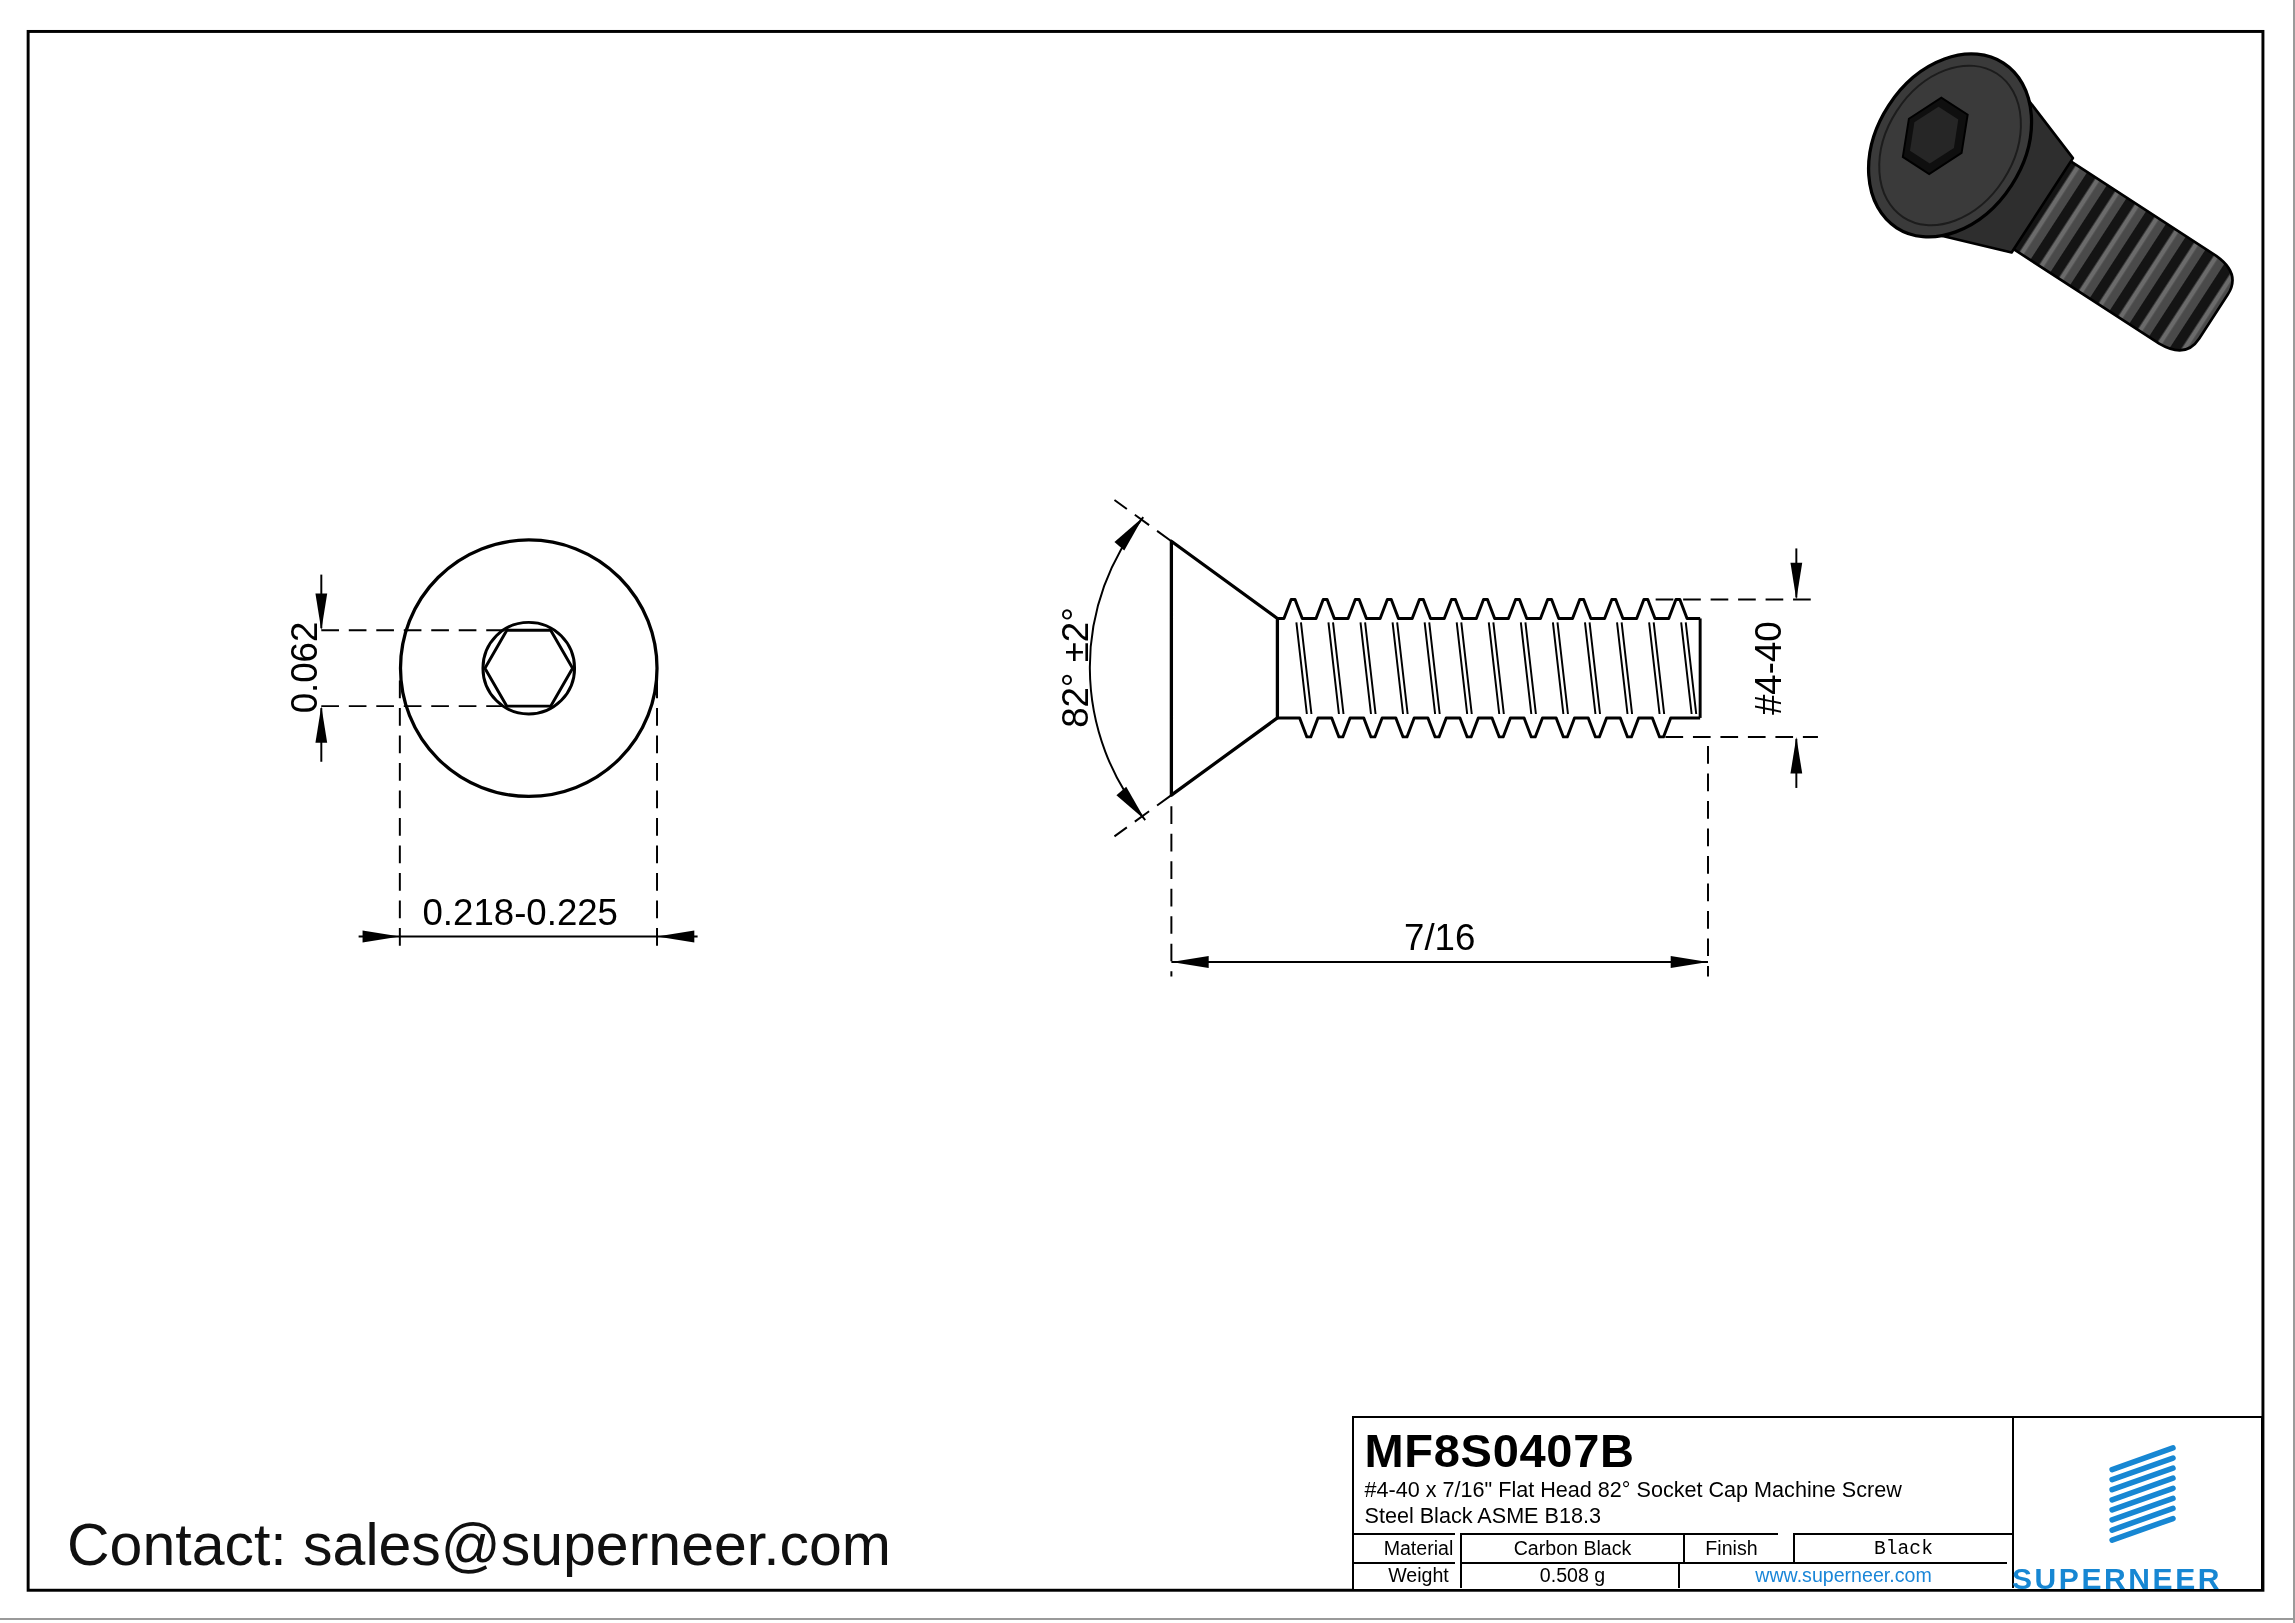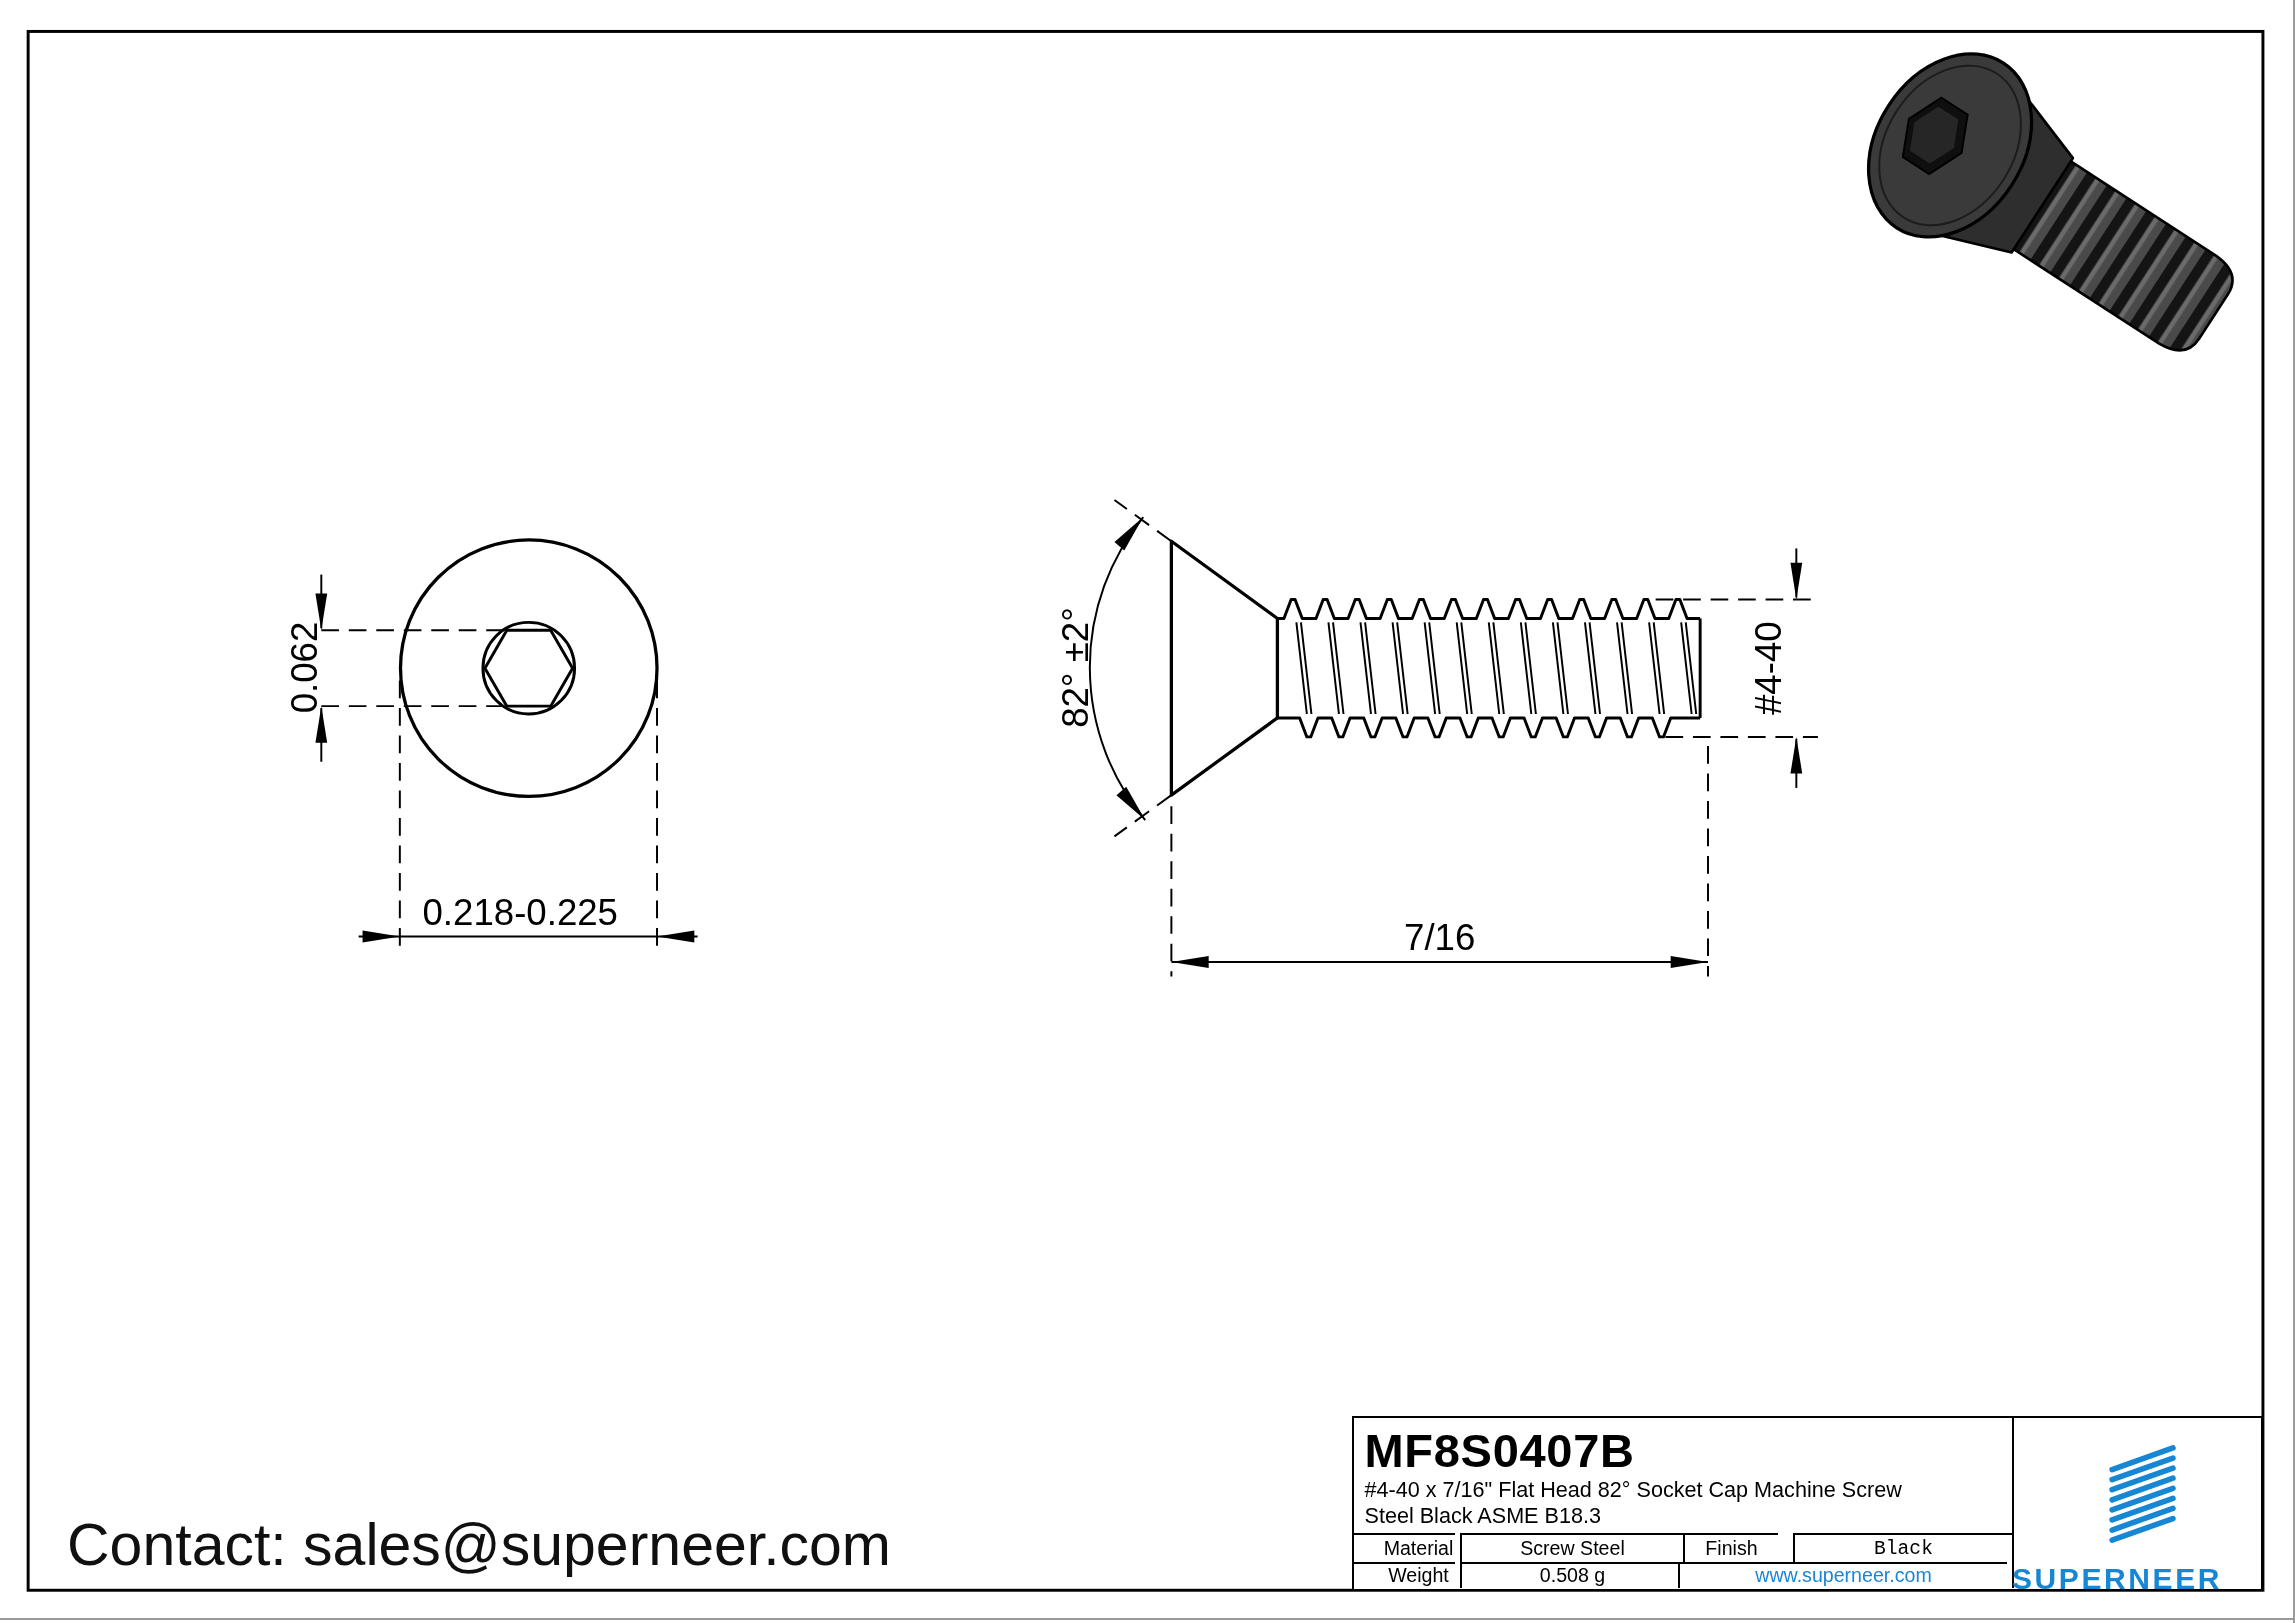--- a/index.html
+++ b/index.html
@@ -130,21 +130,21 @@
   <div class="titleblock">
     <div class="tb-cell tb-desc" style="display:block;">
       <div class="tb-part">MF8S0407B</div>
       <div class="tb-descline">
         <div>#4-40  x 7/16" Flat Head 82° Socket Cap Machine Screw</div>
         <div>Steel Black  ASME B18.3</div>
       </div>
     </div>
 
     <div class="tb-cell r1 c-lab">Material</div>
-    <div class="tb-cell r1 c-val1">Screw Steel</div>
+    <div class="tb-cell r1 c-val1">Carbon Black</div>
     <div class="tb-cell r1 c-lab2">Finish</div>
     <div class="tb-cell r1 c-val2">Black</div>
 
     <div class="tb-cell r2 c-lab">Weight</div>
     <div class="tb-cell r2 c-val1">0.508 g</div>
     <div class="tb-cell r2 c-web">
       <a href="#" class="website">www.superneer.com</a>
     </div>
 
     <div class="tb-cell tb-logo"></div>

